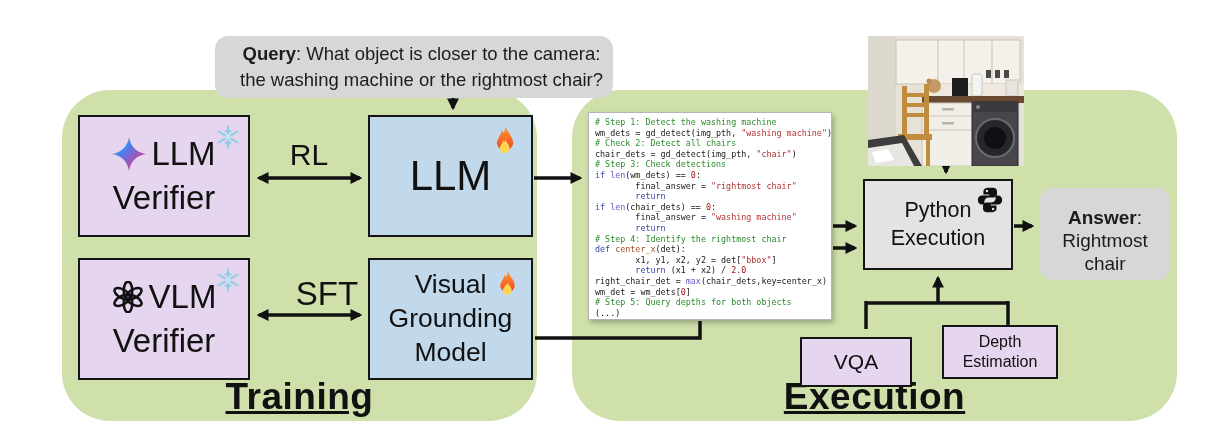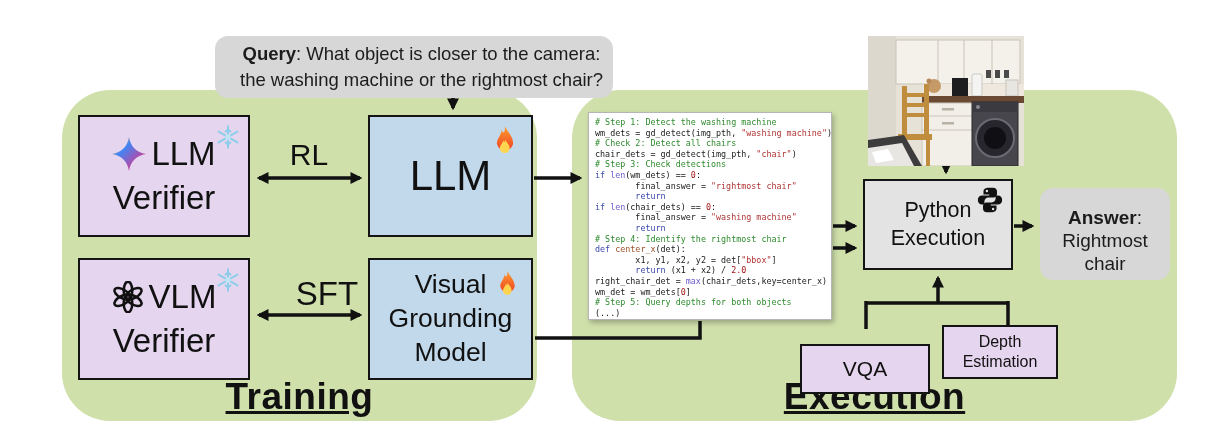--- a/index.html
+++ b/index.html
@@ -23,21 +23,21 @@
     position:absolute;border:2.5px solid #141414;box-sizing:border-box;z-index:5;
     display:flex;flex-direction:column;align-items:center;justify-content:center;text-align:center;
   }
   .purple{background:var(--box-purple,#e5d5ee);}
   .blue{background:var(--box-blue,#c2d9eb);}
   #llm-verifier{left:78px;top:115px;width:172px;height:122px;font-size:33px;line-height:1.32;}
   #vlm-verifier{left:78px;top:258px;width:172px;height:122px;font-size:33px;line-height:1.32;text-align:center;}
   #llm-box{left:368px;top:115px;width:165px;height:122px;font-size:42px;}
   #vgm-box{left:368px;top:258px;width:165px;height:122px;font-size:26.5px;line-height:1.28;}
   #python-box{left:863px;top:179px;width:150px;height:91px;font-size:21.5px;line-height:1.28;background:var(--python-gray,#e3e3e3);}
-  #vqa-box{left:800px;top:344px;width:130px;height:50px;font-size:21px;}
+  #vqa-box{left:800px;top:337px;width:112px;height:50px;font-size:21px;}
   #depth-box{left:942px;top:325px;width:116px;height:54px;font-size:16px;line-height:1.25;}
   .corner-icon{position:absolute;}
   #rl-label{position:absolute;left:250px;top:138px;width:118px;font-size:30px;z-index:4;text-align:center;}
   #sft-label{position:absolute;left:250px;top:275px;width:118px;font-size:33px;z-index:4;text-align:center;margin-left:18px;}
   .section-label{position:absolute;z-index:4;font-weight:bold;font-size:37px;text-align:center;letter-spacing:.5px;text-decoration:underline;}
   #training-label{left:62px;top:376px;width:475px;}
   #execution-label{left:572px;top:376px;width:605px;}
   #code-block{
     position:absolute;left:588px;top:112px;width:244px;height:208px;z-index:5;margin:0;
     background:#fff;border:1px solid #b5b5b5;box-shadow:2px 3px 5px rgba(0,0,0,.25);

